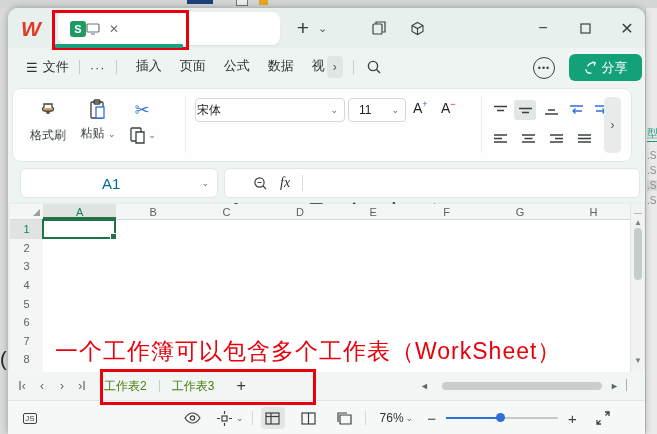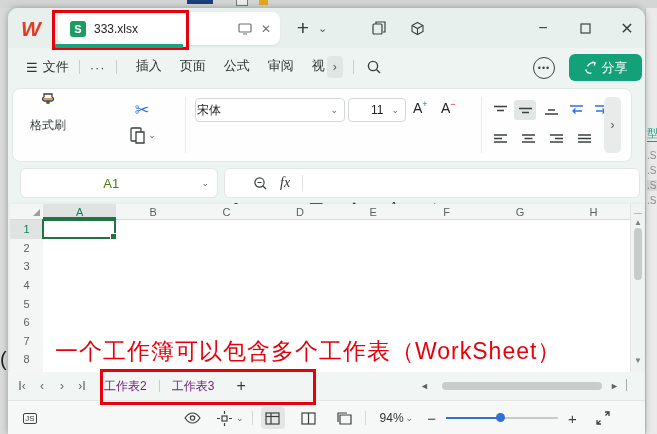--- a/index.html
+++ b/index.html
@@ -67,21 +67,21 @@
     font-size:14px;color:#222;cursor:pointer;border-radius:3px;}
   .expand-strip{position:absolute;right:10px;top:8px;bottom:8px;width:17px;background:#e7ebe9;border-radius:5px;
     display:flex;align-items:center;justify-content:center;color:#555;font-size:12px;cursor:pointer;}
   .corner-arrow{position:absolute;left:158px;top:134px;font-size:9px;color:#777;}
   .al-btn{position:absolute;width:22px;height:20px;display:flex;align-items:center;justify-content:center;cursor:pointer;border-radius:3px;}
   .al-btn.sel{background:#e2e6e4;}
   
   .formulaband{left:0;top:155px;width:637px;height:39px;background:#eef4f2;}
   .namebox{left:12px;top:160px;width:196px;height:28px;background:#fff;border:1px solid #e2e7e5;border-radius:6px;
     display:flex;align-items:center;}
-  .namebox .ref{flex:1;text-align:center;font-size:13px;color:#4d7c0f;}
+  .namebox .ref{flex:1;text-align:center;font-size:15px;color:#0369a1;}
   .fbox{left:216px;top:160px;width:414px;height:28px;background:#fff;border:1px solid #e2e7e5;border-radius:6px;
     display:flex;align-items:center;}
   .fx{font-family:"Liberation Serif","DejaVu Serif",serif;font-style:italic;font-size:14px;color:#333;margin-left:12px;}
   .fsep{width:1px;height:16px;background:#dcе0de;background:#dce0de;margin-left:12px;}
   .finput{flex:1;border:none;outline:none;font-size:12px;height:20px;background:transparent;}
   
   .grid{left:2px;top:196px;width:634px;height:168px;background:#fff;overflow:hidden;}
   .ghead{position:absolute;left:0;top:0;height:15px;background:#f4f5f5;border-bottom:1px solid #d8dbda;
     border-right:1px solid #dcdfde;font-size:11px;color:#5b6260;display:flex;align-items:center;justify-content:center;}
   .ghead.selcol{background:#dfe3e1;color:#107e62;box-shadow:inset 0 -2px 0 #217346;}
@@ -96,21 +96,21 @@
   .vscroll{position:absolute;left:620px;top:0;width:14px;height:168px;background:#f1f3f2;border-left:1px solid #e2e5e4;}
   .vscroll .mark{position:absolute;left:0;width:14px;text-align:center;color:#7b807e;font-size:8px;}
   .vthumb{position:absolute;left:3px;top:24px;width:8px;height:52px;background:#c7cccb;border-radius:4px;}
   
   .red-box{border:3px solid #e8000d;background:transparent;pointer-events:none;}
   .red-note{color:#e8000d;font-size:23px;white-space:nowrap;letter-spacing:1px;}
   .tab-underline{background:#17a37e;border-radius:1px;}
   
   .sheetbar{left:0;top:364px;width:637px;height:28px;background:#f1f5f4;display:flex;align-items:center;font-size:12px;}
   .snav{color:#5f6563;width:20px;text-align:center;font-size:12px;cursor:pointer;}
-  .stab{height:28px;display:flex;align-items:center;padding:0 12px;color:#701a75;cursor:pointer;white-space:nowrap;}
+  .stab{height:28px;display:flex;align-items:center;padding:0 12px;color:#4d7c0f;cursor:pointer;white-space:nowrap;}
   .stab.active{background:#fff;color:#0e9c7c;font-weight:bold;border-radius:5px 5px 0 0;}
   .stab-sep{width:1px;height:12px;background:#c9cecd;}
   .addsheet{font-size:16px;color:#343937;margin-left:10px;cursor:pointer;}
   .hscroll{position:absolute;left:434px;top:374px;width:160px;height:8px;background:#c9cecd;border-radius:4px;}
   .harrow{position:absolute;top:374px;color:#5f6563;font-size:9px;line-height:9px;}
   
   .statusbar{left:0;top:392px;width:637px;height:34px;background:#f6f8f7;border-top:1px solid #e3e6e5;
     display:flex;align-items:center;color:#3c413f;}
   .st-ic{width:24px;height:22px;display:flex;align-items:center;justify-content:center;cursor:pointer;border-radius:4px;}
   .st-ic.sel{background:#e2e6e4;}
@@ -137,21 +137,20 @@
   <div class="frag" style="top:187px">.S2</div>
 </div>
 <div class="abs bg-left-frag">(</div>
 
 <div class="abs window">
 
   <div class="abs titlebar">
     <div class="abs wps-logo">W</div>
     <div class="abs doctab">
       <div class="sheet-ic">S</div>
-      <span class="doctab-title">333.xlsx</span>
       <span class="tb-ic">
         <svg width="14" height="12" viewBox="0 0 14 12" fill="none" stroke="#6d7371" stroke-width="1.2">
           <rect x="1" y="1" width="12" height="8" rx="1"></rect>
             <line x1="5" y1="11" x2="9" y2="11"></line>
         </svg>
       </span>
       <span class="tb-ic" style="font-size:12px">✕</span>
     </div>
     <div class="abs newtab">+</div>
     <div class="abs tablist-chev">⌄</div>
@@ -181,21 +180,21 @@
     <div class="mb-file">
       <span>☰</span>
       <span>文件</span>
     </div>
     <div class="mb-sep"></div>
     <div class="mb-more">···</div>
     <div class="mb-sep"></div>
     <div class="mb-tab">插入</div>
     <div class="mb-tab">页面</div>
     <div class="mb-tab">公式</div>
-    <div class="mb-tab">审阅</div>
+    <div class="mb-tab">数据</div>
     <div class="mb-tab" style="padding-right:2px">视</div>
     <div class="mb-overflow">›</div>
     <div class="mb-sep"></div>
     <div style="margin-left:2px;cursor:pointer">
       <svg width="16" height="16" viewBox="0 0 16 16" fill="none" stroke="#3c413f" stroke-width="1.4">
         <circle cx="7" cy="7" r="4.6"></circle>
           <line x1="10.5" y1="10.5" x2="14" y2="14"></line>
       </svg>
     </div>
   </div>
@@ -207,45 +206,55 @@
         <path d="M9 1l3 1-1 3"></path>
     </svg>
     <span>分享</span>
   </div>
 
   <div class="abs ribbonband"></div>
   <div class="abs ribbon">
     <div class="rgroup-sep" style="left:172px"></div>
     <div class="rgroup-sep" style="left:468px"></div>
 
-    <div class="big-btn" style="left:12px;top:1px;width:46px">
+    <div class="big-btn" style="left:12px;top:11px;width:46px">
       <svg width="24" height="24" viewBox="0 0 24 24" fill="none" stroke="#3a3f3d" stroke-width="1.3" style="margin:0 auto">
         <path d="M8 4h8v3c2 1 2 3 0 4H8c-2-1-2-3 0-4z"></path>
           <line x1="7" y1="9" x2="17" y2="9" stroke="#d07a2a"></line>
           <path d="M11 11v2h2v-2"></path>
       </svg>
       <div class="lbl">格式刷</div>
+    </div>
+    <div class="big-btn" style="left:64px;top:9px;width:42px">
+      <svg width="24" height="24" viewBox="0 0 24 24" fill="none" stroke="#3a3f3d" stroke-width="1.3" style="margin:0 auto">
+        <rect x="5" y="4" width="12" height="16" rx="1"></rect>
+          <rect x="8" y="2" width="6" height="4" rx="1"></rect>
+        <rect x="10" y="9" width="8" height="11" fill="#fff" stroke="#2f6fd6"></rect>
+      </svg>
+      <div class="lbl">
+        <span>粘贴</span> <span class="chev">⌄</span>
+      </div>
     </div>
     <div class="big-btn" style="left:112px;top:10px;width:34px;color:#2f6fd6;font-size:18px">
       <span>✂</span>
     </div>
     <div class="big-btn" style="left:112px;top:36px;width:34px">
       <svg width="20" height="20" viewBox="0 0 20 20" fill="none" stroke="#3a3f3d" stroke-width="1.3" style="display:inline-block;vertical-align:middle">
         <rect x="3" y="3" width="10" height="13" rx="1"></rect>
           <path d="M8 7h8v11h-8z" fill="#fff"></path>
       </svg><span class="chev">⌄</span>
     </div>
     <div class="corner-arrow">↘</div>
 
     <div class="ddbox" style="left:182px;top:9px;width:148px">
       <span style="margin-left:1px">宋体</span>
       <span class="chev">⌄</span>
     </div>
     <div class="ddbox" style="left:335px;top:9px;width:56px">
-      <span style="margin-left:22px">11</span>
+      <span style="margin-left:10px">11</span>
       <span class="chev">⌄</span>
     </div>
     <div class="abs" style="left:400px;top:10px;font-size:14px;color:#222;cursor:pointer">
       <span>A</span><sup style="color:#2f6fd6;font-size:9px">+</sup>
     </div>
     <div class="abs" style="left:428px;top:10px;font-size:14px;color:#222;cursor:pointer">
       <span>A</span><sup style="color:#e8000d;font-size:9px">−</sup>
     </div>
 
     <div class="fmt-btn" style="left:182px;font-weight:bold">B</div>
@@ -531,21 +540,21 @@
           <line x1="7.5" y1="1" x2="7.5" y2="12"></line>
       </svg>
     </div>
     <div class="st-ic" style="margin-left:12px">
       <svg width="15" height="13" viewBox="0 0 15 13" fill="none" stroke="#3c413f" stroke-width="1.2">
         <path d="M3 3h11v9H3z"></path>
           <path d="M1 10V1h9"></path>
       </svg>
     </div>
     <div class="st-sep"></div>
-    <span class="zoomv">94%</span>
+    <span class="zoomv">76%</span>
     <span class="chev">⌄</span>
     <span style="margin-left:14px;font-size:15px;cursor:pointer">−</span>
     <div class="slider">
       <div class="fill"></div>
       <div class="knob"></div>
     </div>
     <span style="font-size:15px;cursor:pointer">+</span>
     <div class="st-ic" style="margin-left:14px">
       <svg width="14" height="14" viewBox="0 0 14 14" fill="none" stroke="#3c413f" stroke-width="1.3">
         <path d="M9 1h4v4M5 13H1V9M13 1 9.5 4.5M1 13l3.5-3.5"></path>

